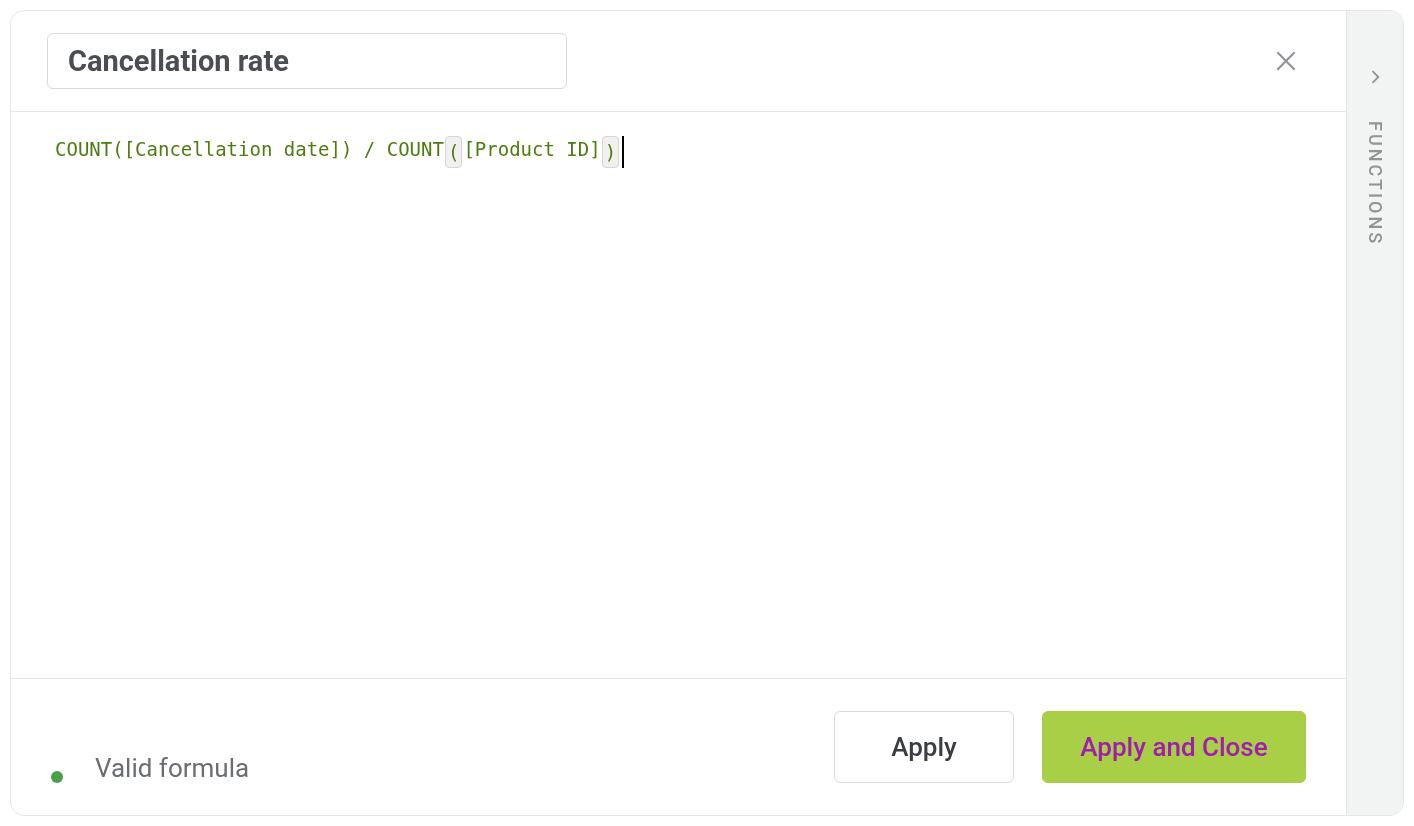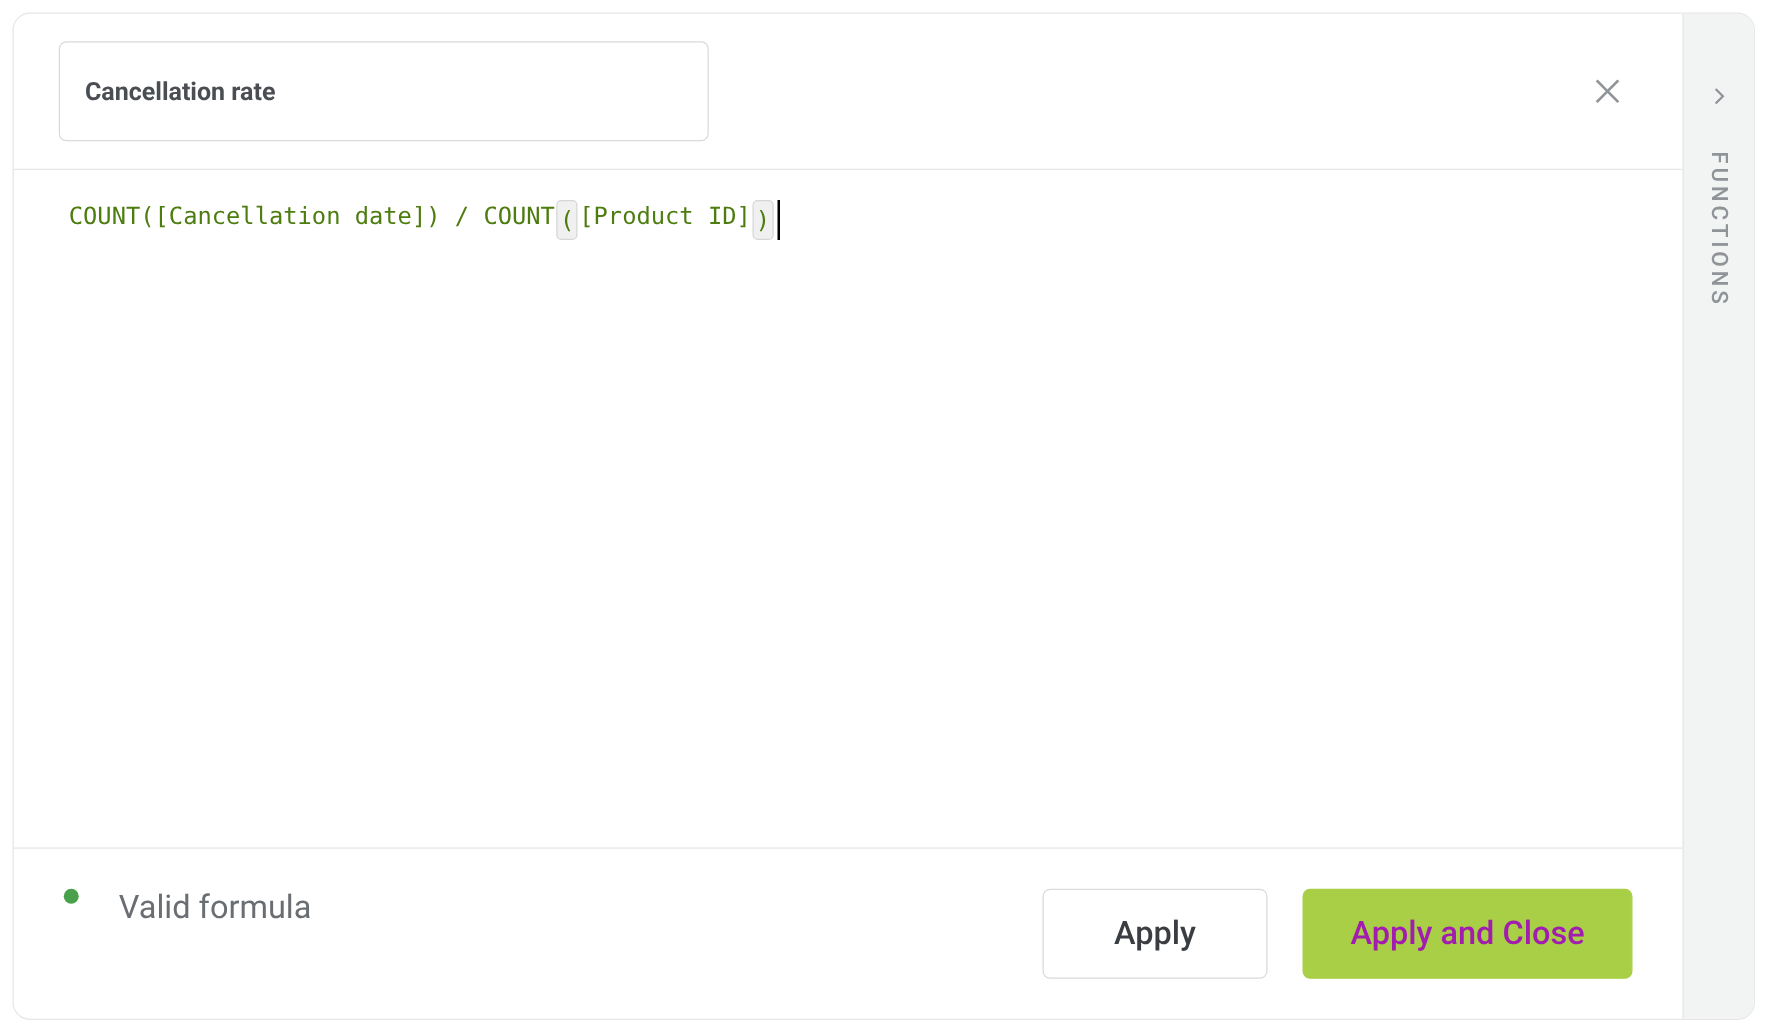--- a/index.html
+++ b/index.html
@@ -40,26 +40,26 @@
     min-width:0;
   }
   .title-row{
     display:flex;
     align-items:center;
     padding:22px 40px 22px 36px;
     border-bottom:1px solid var(--border-light);
   }
   .name-input{
     width:520px;
-    height:80px;
+    height:56px;
     box-sizing:border-box;
     border:1px solid var(--border-gray);
     border-radius:6px;
     padding:0 20px;
-    font-size:20px;
+    font-size:29px;
     font-weight:700;
     color:var(--text-dark);
     font-family:inherit;
     outline:none;
   }
   .title-row .spacer{flex:1;}
   .close-btn{
     width:40px;height:40px;
     display:flex;align-items:center;justify-content:center;
     cursor:pointer;
@@ -98,21 +98,21 @@
     display:inline-block;
     width:2px;height:32px;
     background:#000;
     margin-left:2px;
     vertical-align:middle;
   }
   .footer{
     border-top:1px solid var(--border-light);
     padding:32px 40px;
     display:flex;
-    align-items:flex-start;
+    align-items:flex-end;
     gap:28px;
   }
   .status-dot{
     width:12px;height:12px;border-radius:50%;
     background:var(--valid-dot);
     margin-right:4px;
     flex:none;
   }
   .status-text{
     font-size:26px;

